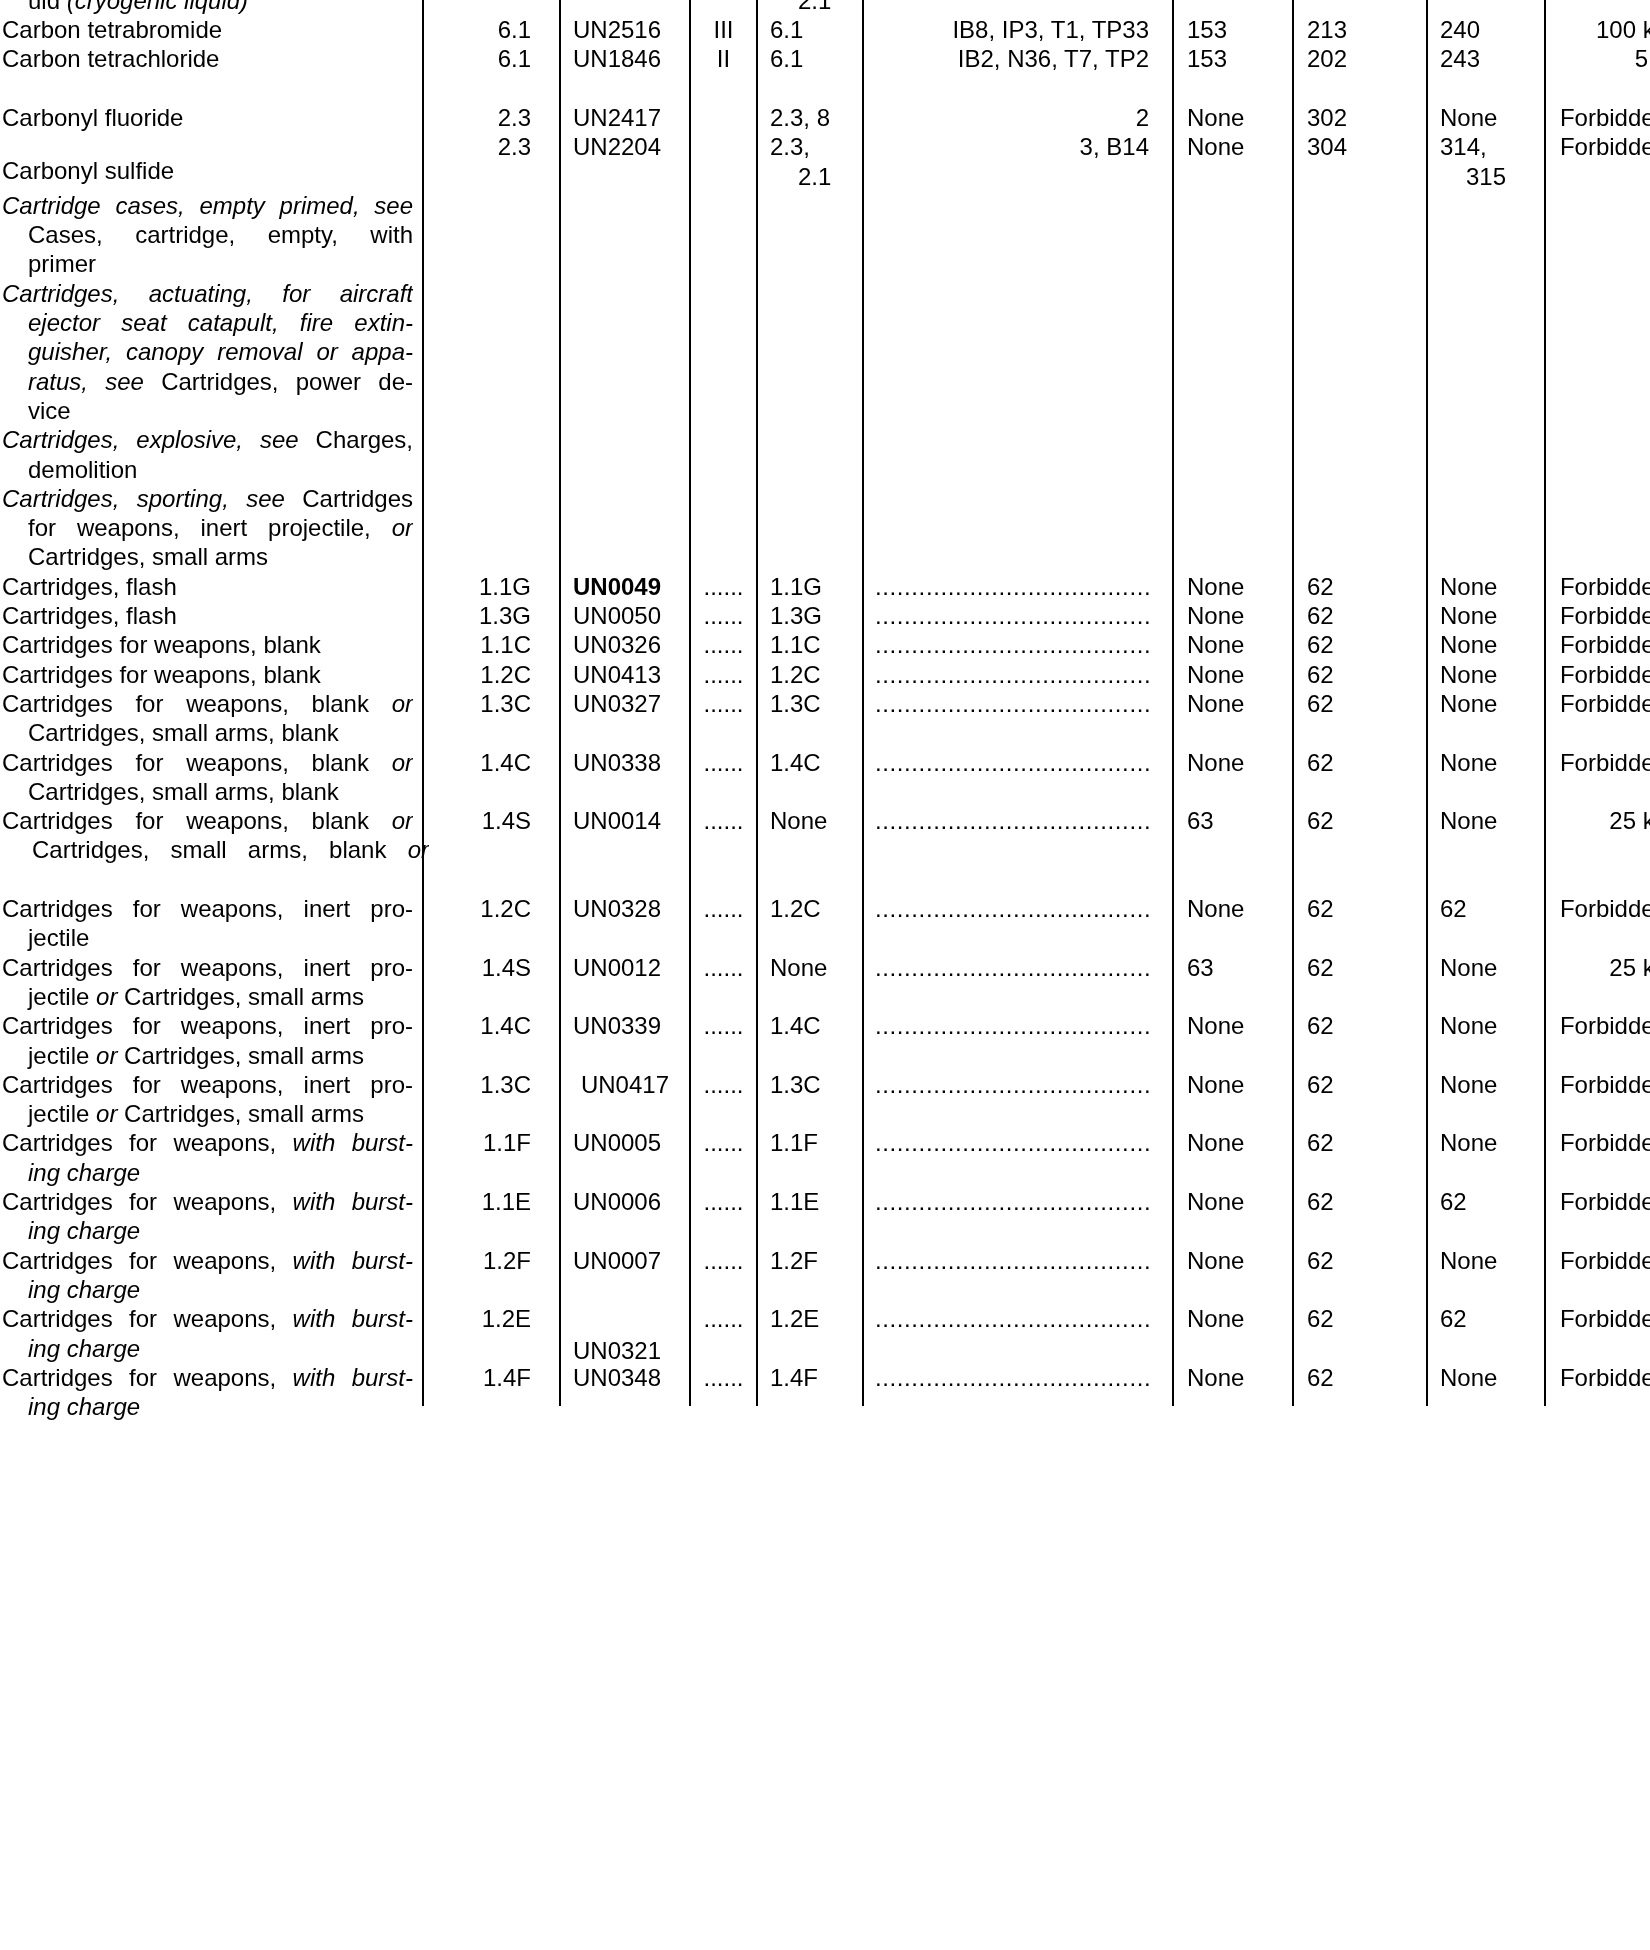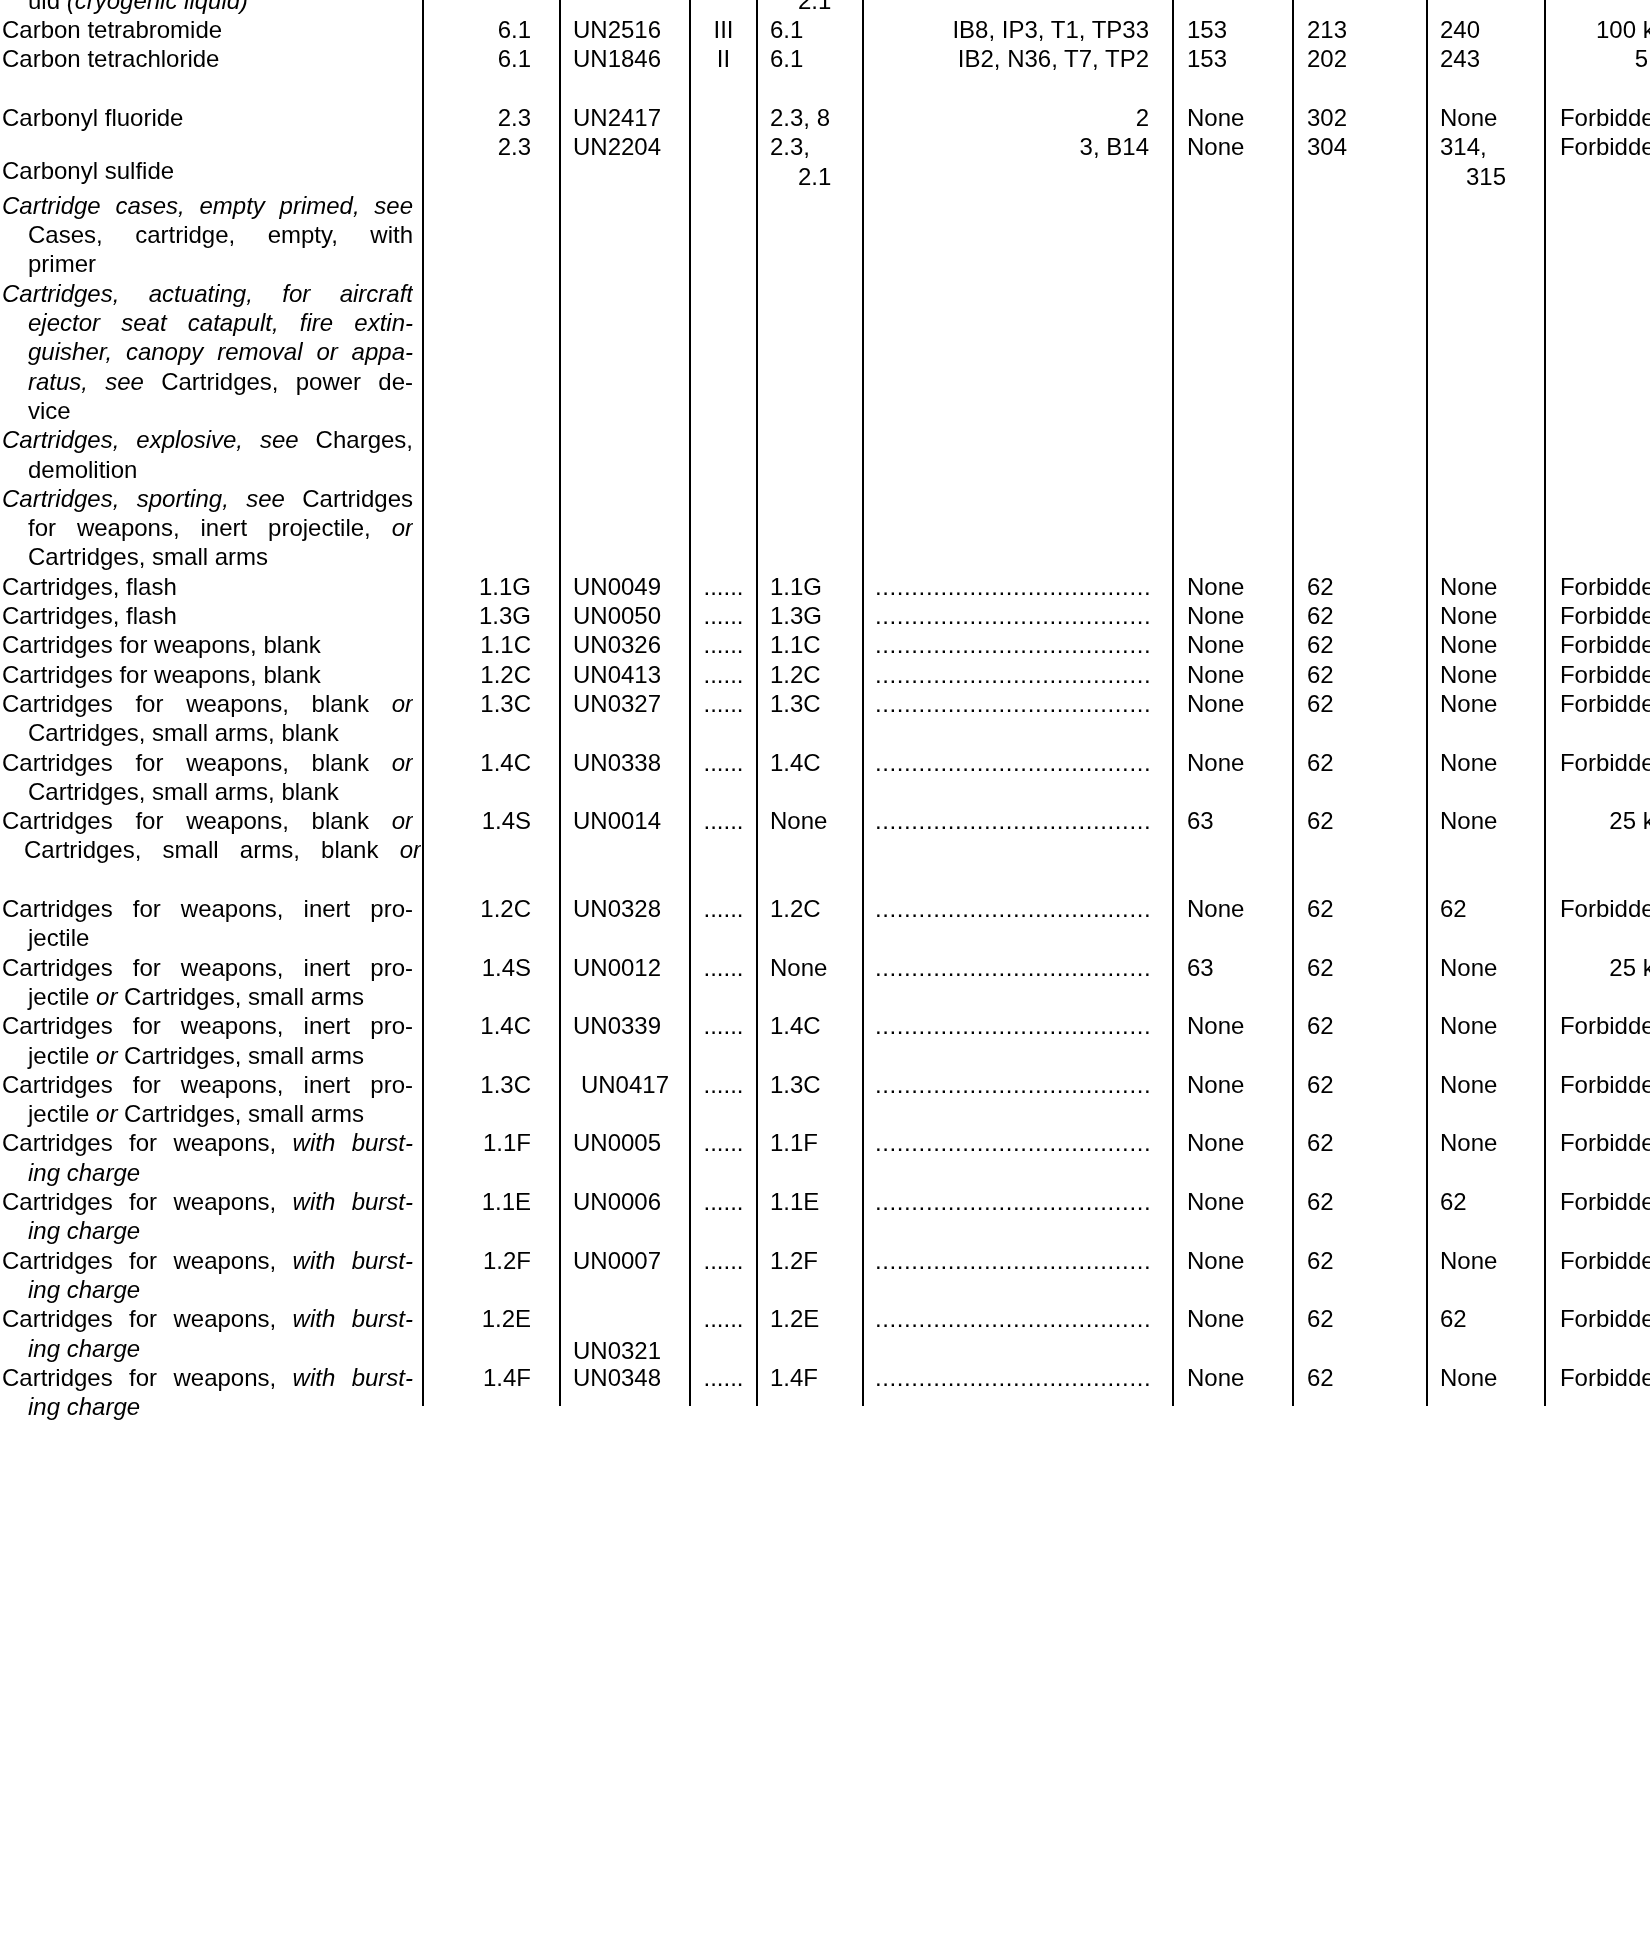--- a/index.html
+++ b/index.html
@@ -120,21 +120,21 @@
       </div>
       <div class="row" style="top: 513.1px;">
         <div class="cell c-name just" style="left: 0px; width: 413px; padding-left: 28px;"><span>for weapons, inert projectile, </span><span class="it">or</span></div>
       </div>
       <div class="row" style="top: 542.4px;">
         <div class="cell c-name" style="left: 0px; width: 413px; padding-left: 28px;"><span>Cartridges, small arms</span></div>
       </div>
       <div class="row" style="top: 571.7px;">
         <div class="cell c-name" style="left: 0px; width: 413px; padding-left: 2px;"><span>Cartridges, flash</span></div>
         <div class="cell r" style="left: 423px; width: 123px; padding-right: 15px;">1.1G</div>
-        <div class="cell " style="left: 560px; width: 117px; padding-left: 13px;">UN0049</div>
+        <div class="cell " style="left: 560px; width: 117px; padding-left: 13px; font-weight: bold;">UN0049</div>
         <div class="cell ctr" style="left: 690px; width: 67px;">......</div>
         <div class="cell " style="left: 757px; width: 93px; padding-left: 13px;">1.1G</div>
         <div class="cell dots" style="left: 863px; width: 298px; padding-left: 12px;">......................................</div>
         <div class="cell " style="left: 1173px; width: 107px; padding-left: 14px;">None</div>
         <div class="cell " style="left: 1293px; width: 121px; padding-left: 14px;">62</div>
         <div class="cell " style="left: 1427px; width: 105px; padding-left: 13px;">None</div>
         <div class="cell r" style="left: 1545px; width: 123px;">Forbidden</div>
       </div>
       <div class="row" style="top: 601px;">
         <div class="cell c-name" style="left: 0px; width: 413px; padding-left: 2px;"><span>Cartridges, flash</span></div>
@@ -208,21 +208,21 @@
         <div class="cell " style="left: 560px; width: 117px; padding-left: 13px;">UN0014</div>
         <div class="cell ctr" style="left: 690px; width: 67px;">......</div>
         <div class="cell " style="left: 757px; width: 93px; padding-left: 13px;">None</div>
         <div class="cell dots" style="left: 863px; width: 298px; padding-left: 12px;">......................................</div>
         <div class="cell " style="left: 1173px; width: 107px; padding-left: 14px;">63</div>
         <div class="cell " style="left: 1293px; width: 121px; padding-left: 14px;">62</div>
         <div class="cell " style="left: 1427px; width: 105px; padding-left: 13px;">None</div>
         <div class="cell r" style="left: 1545px; width: 123px;">25 kg</div>
       </div>
       <div class="row" style="top: 835.4px;">
-        <div class="cell c-name just" style="left: 8px; width: 413px; padding-left: 16px;"><span>Cartridges, small arms, blank </span><span class="it">or</span></div>
+        <div class="cell c-name just" style="left: 16px; width: 413px; padding-left: 16px;"><span>Cartridges, small arms, blank </span><span class="it">or</span></div>
       </div>
       <div class="row" style="top: 894px;">
         <div class="cell c-name just" style="left: 0px; width: 413px; padding-left: 2px;"><span>Cartridges for weapons, inert pro-</span></div>
         <div class="cell r" style="left: 423px; width: 123px; padding-right: 15px;">1.2C</div>
         <div class="cell " style="left: 560px; width: 117px; padding-left: 13px;">UN0328</div>
         <div class="cell ctr" style="left: 690px; width: 67px;">......</div>
         <div class="cell " style="left: 757px; width: 93px; padding-left: 13px;">1.2C</div>
         <div class="cell dots" style="left: 863px; width: 298px; padding-left: 12px;">......................................</div>
         <div class="cell " style="left: 1173px; width: 107px; padding-left: 14px;">None</div>
         <div class="cell " style="left: 1293px; width: 121px; padding-left: 14px;">62</div>

